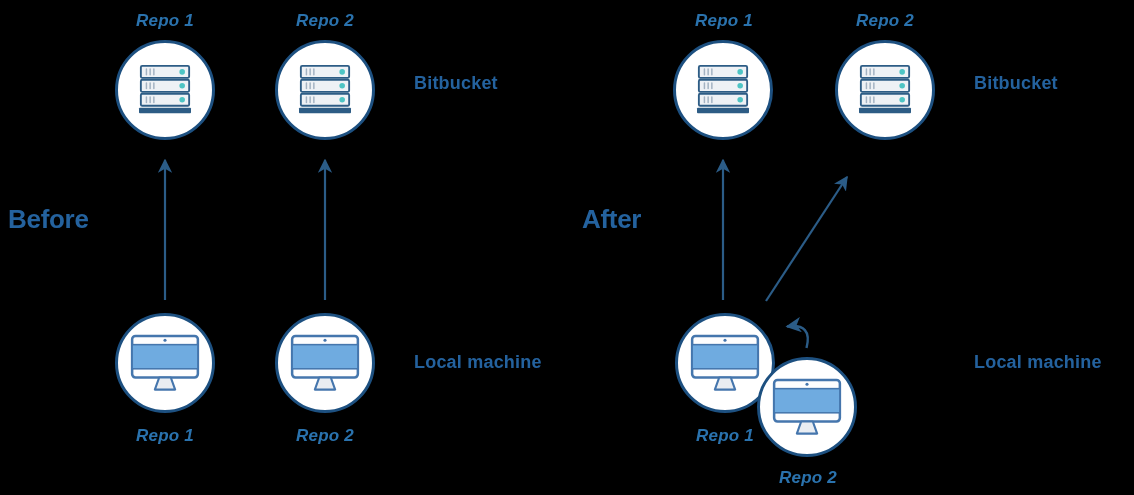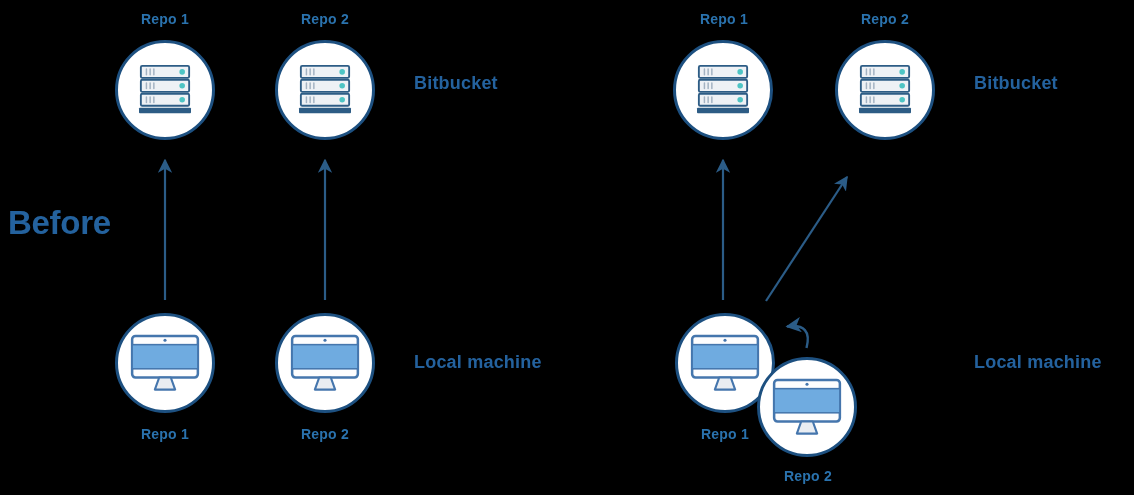--- a/index.html
+++ b/index.html
@@ -42,37 +42,38 @@
     border-radius:50%;
     display:flex;align-items:center;justify-content:center;
     z-index:3;
   }
   .node-circle.overlap-front{z-index:4;}
   .node-circle svg{display:block;}
   .repo-label{
     position:absolute;
     transform:translateX(-50%);
     color:var(--repo-label-text);
-    font-size:14px;
+    font-size:17px;
     white-space:nowrap;
     z-index:5;
     letter-spacing:0.2px;
+    font-style:italic;
   }
   .side-label{
     position:absolute;
     color:var(--heading-text);
     font-size:18px;
     white-space:nowrap;
     z-index:5;
     letter-spacing:0.2px;
   }
   .heading-label{
     position:absolute;
     color:var(--heading-text);
-    font-size:33px;
+    font-size:26px;
     white-space:nowrap;
     z-index:5;
     letter-spacing:-0.3px;
   }
   .sr-defs{position:absolute;width:0;height:0;overflow:hidden;}
 </style>
 </head>
 <body>
 
 <svg class="sr-defs" aria-hidden="true">
@@ -152,20 +153,21 @@
     <svg width="70" height="58">
         <use href="#icon-monitor"></use>
       </svg>
   </div>
 
   <div class="side-label" style="left:414px;top:352px;">Local machine</div>
 
   <div class="repo-label" style="left:165px;top:426px;">Repo 1</div>
   <div class="repo-label" style="left:325px;top:426px;">Repo 2</div>
 
+  <div class="heading-label" style="left:582px;top:204px;">After</div>
 
   <div class="repo-label" style="left:724px;top:11px;">Repo 1</div>
   <div class="repo-label" style="left:885px;top:11px;">Repo 2</div>
 
   <div class="node-circle" style="left:673px;top:40px;">
     <svg width="56" height="52">
         <use href="#icon-server"></use>
       </svg>
   </div>
   <div class="node-circle" style="left:835px;top:40px;">

